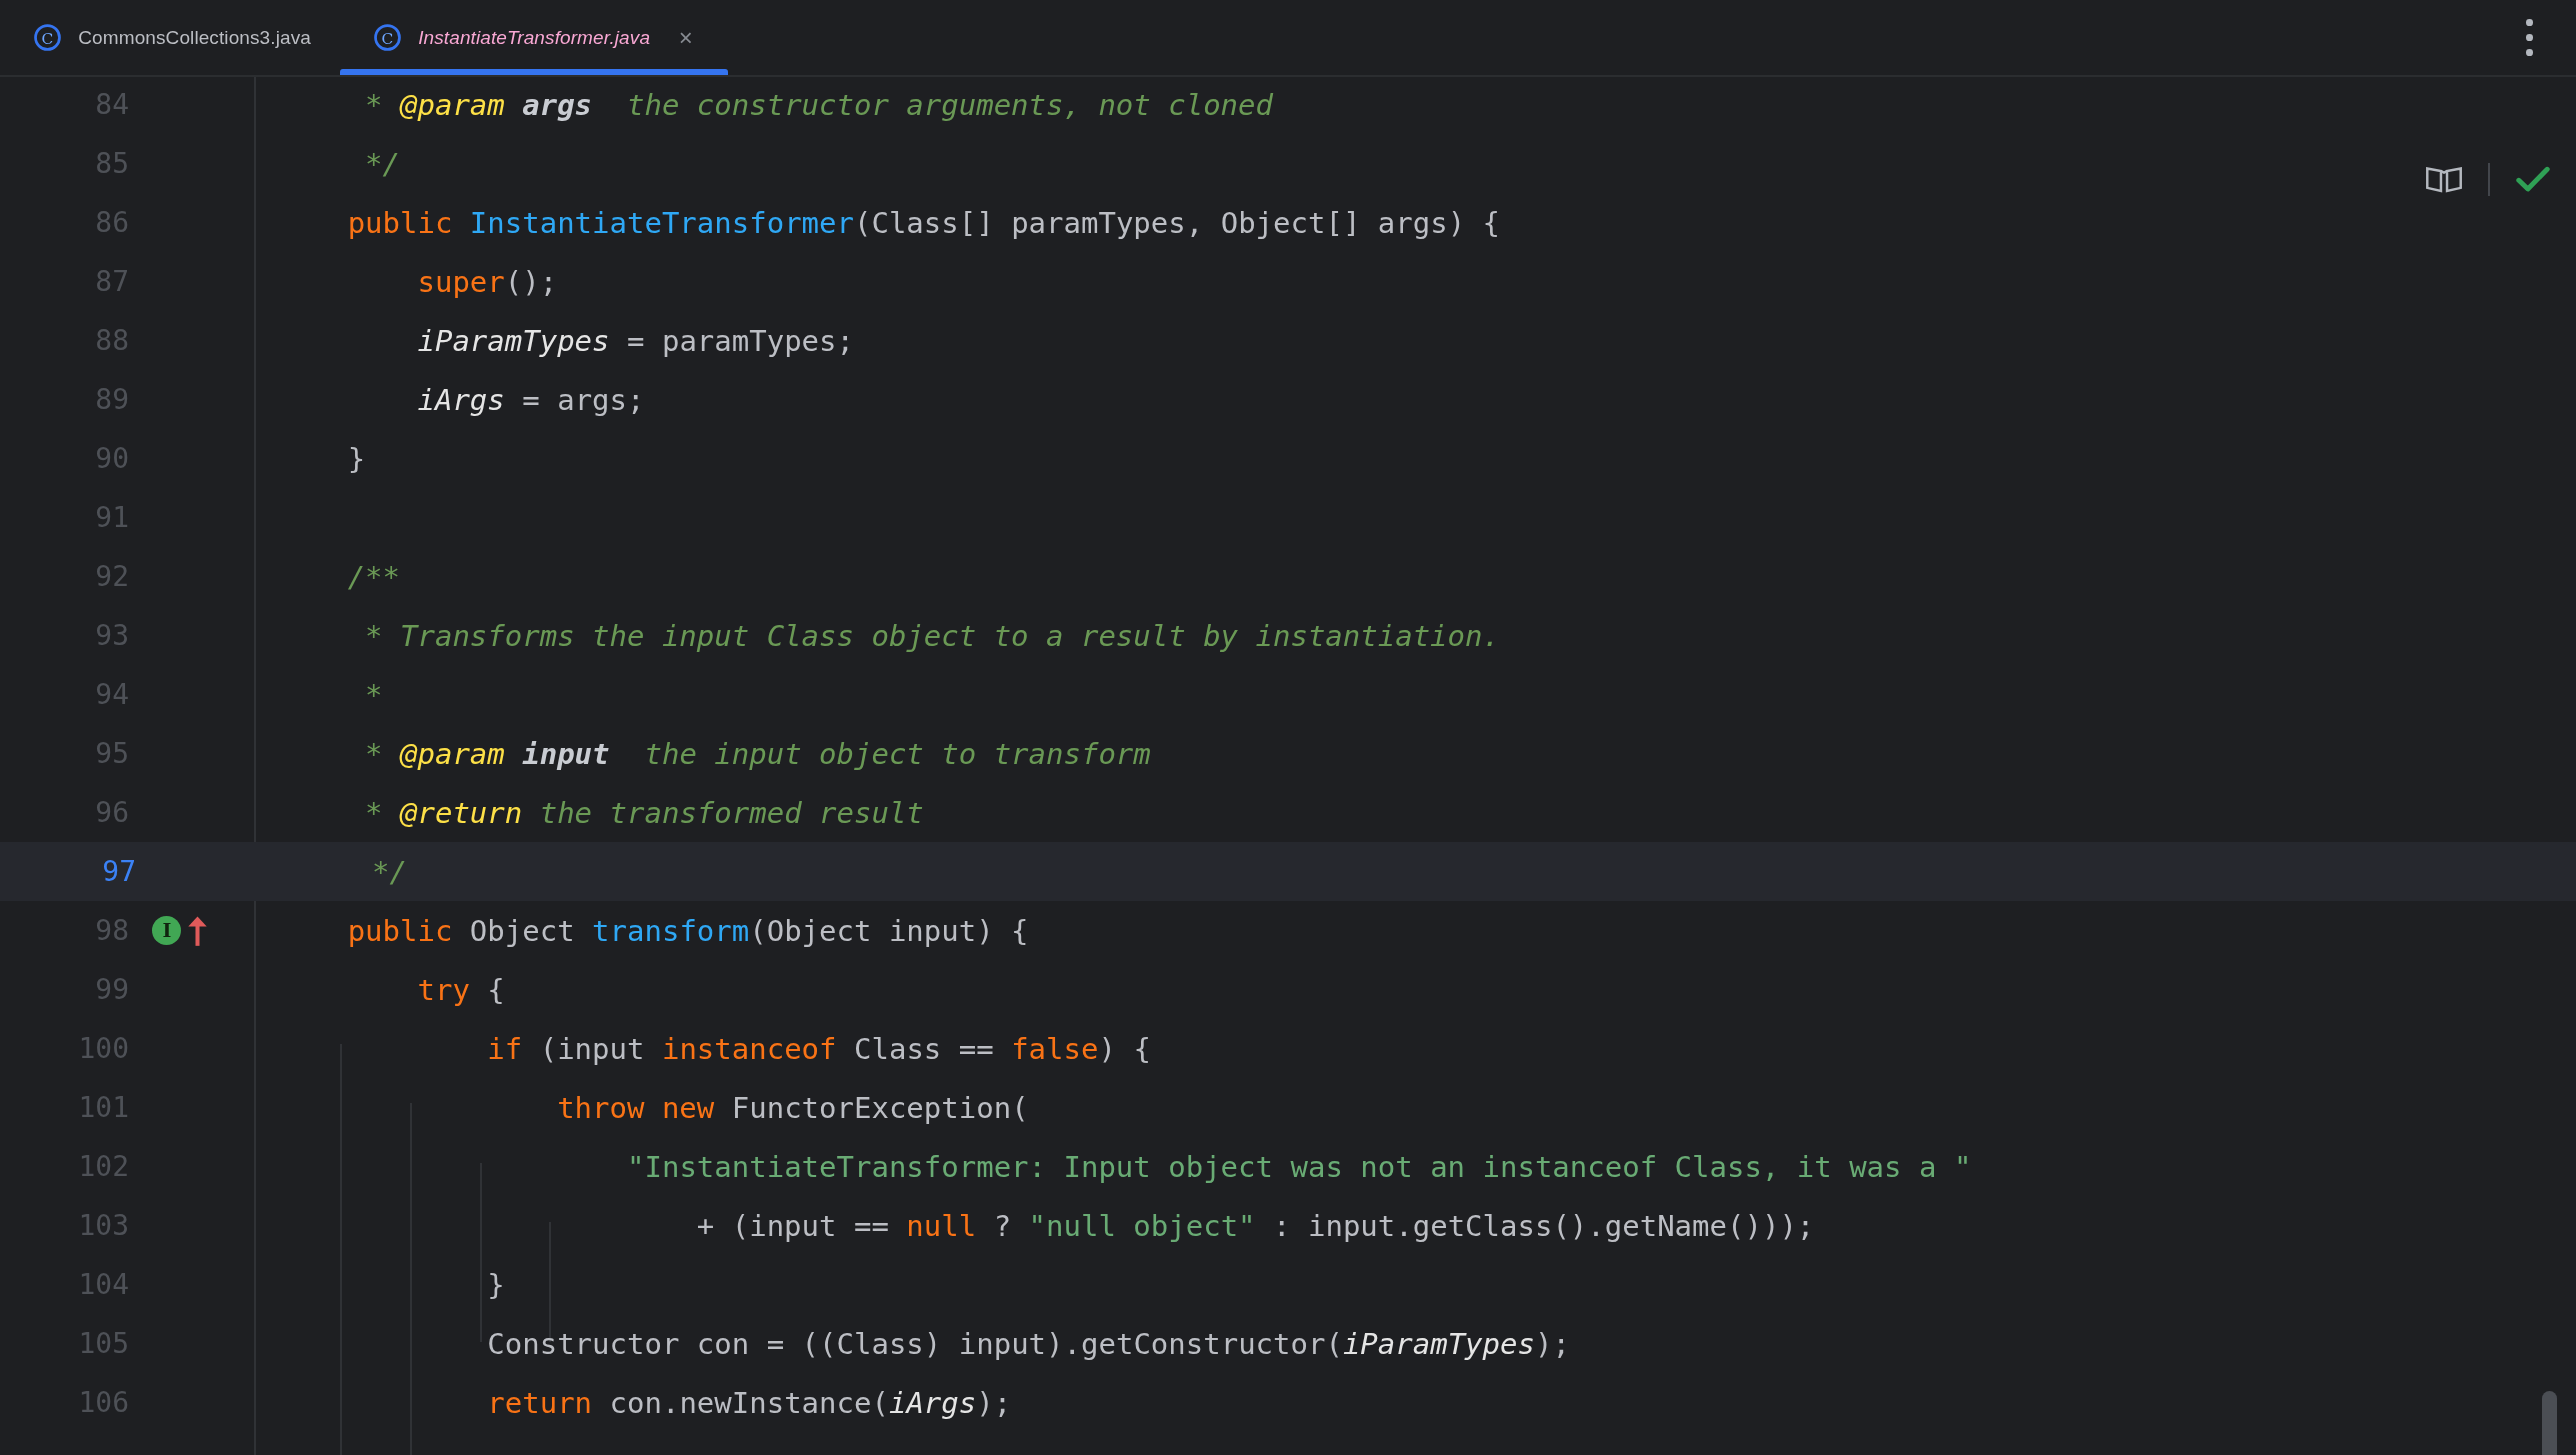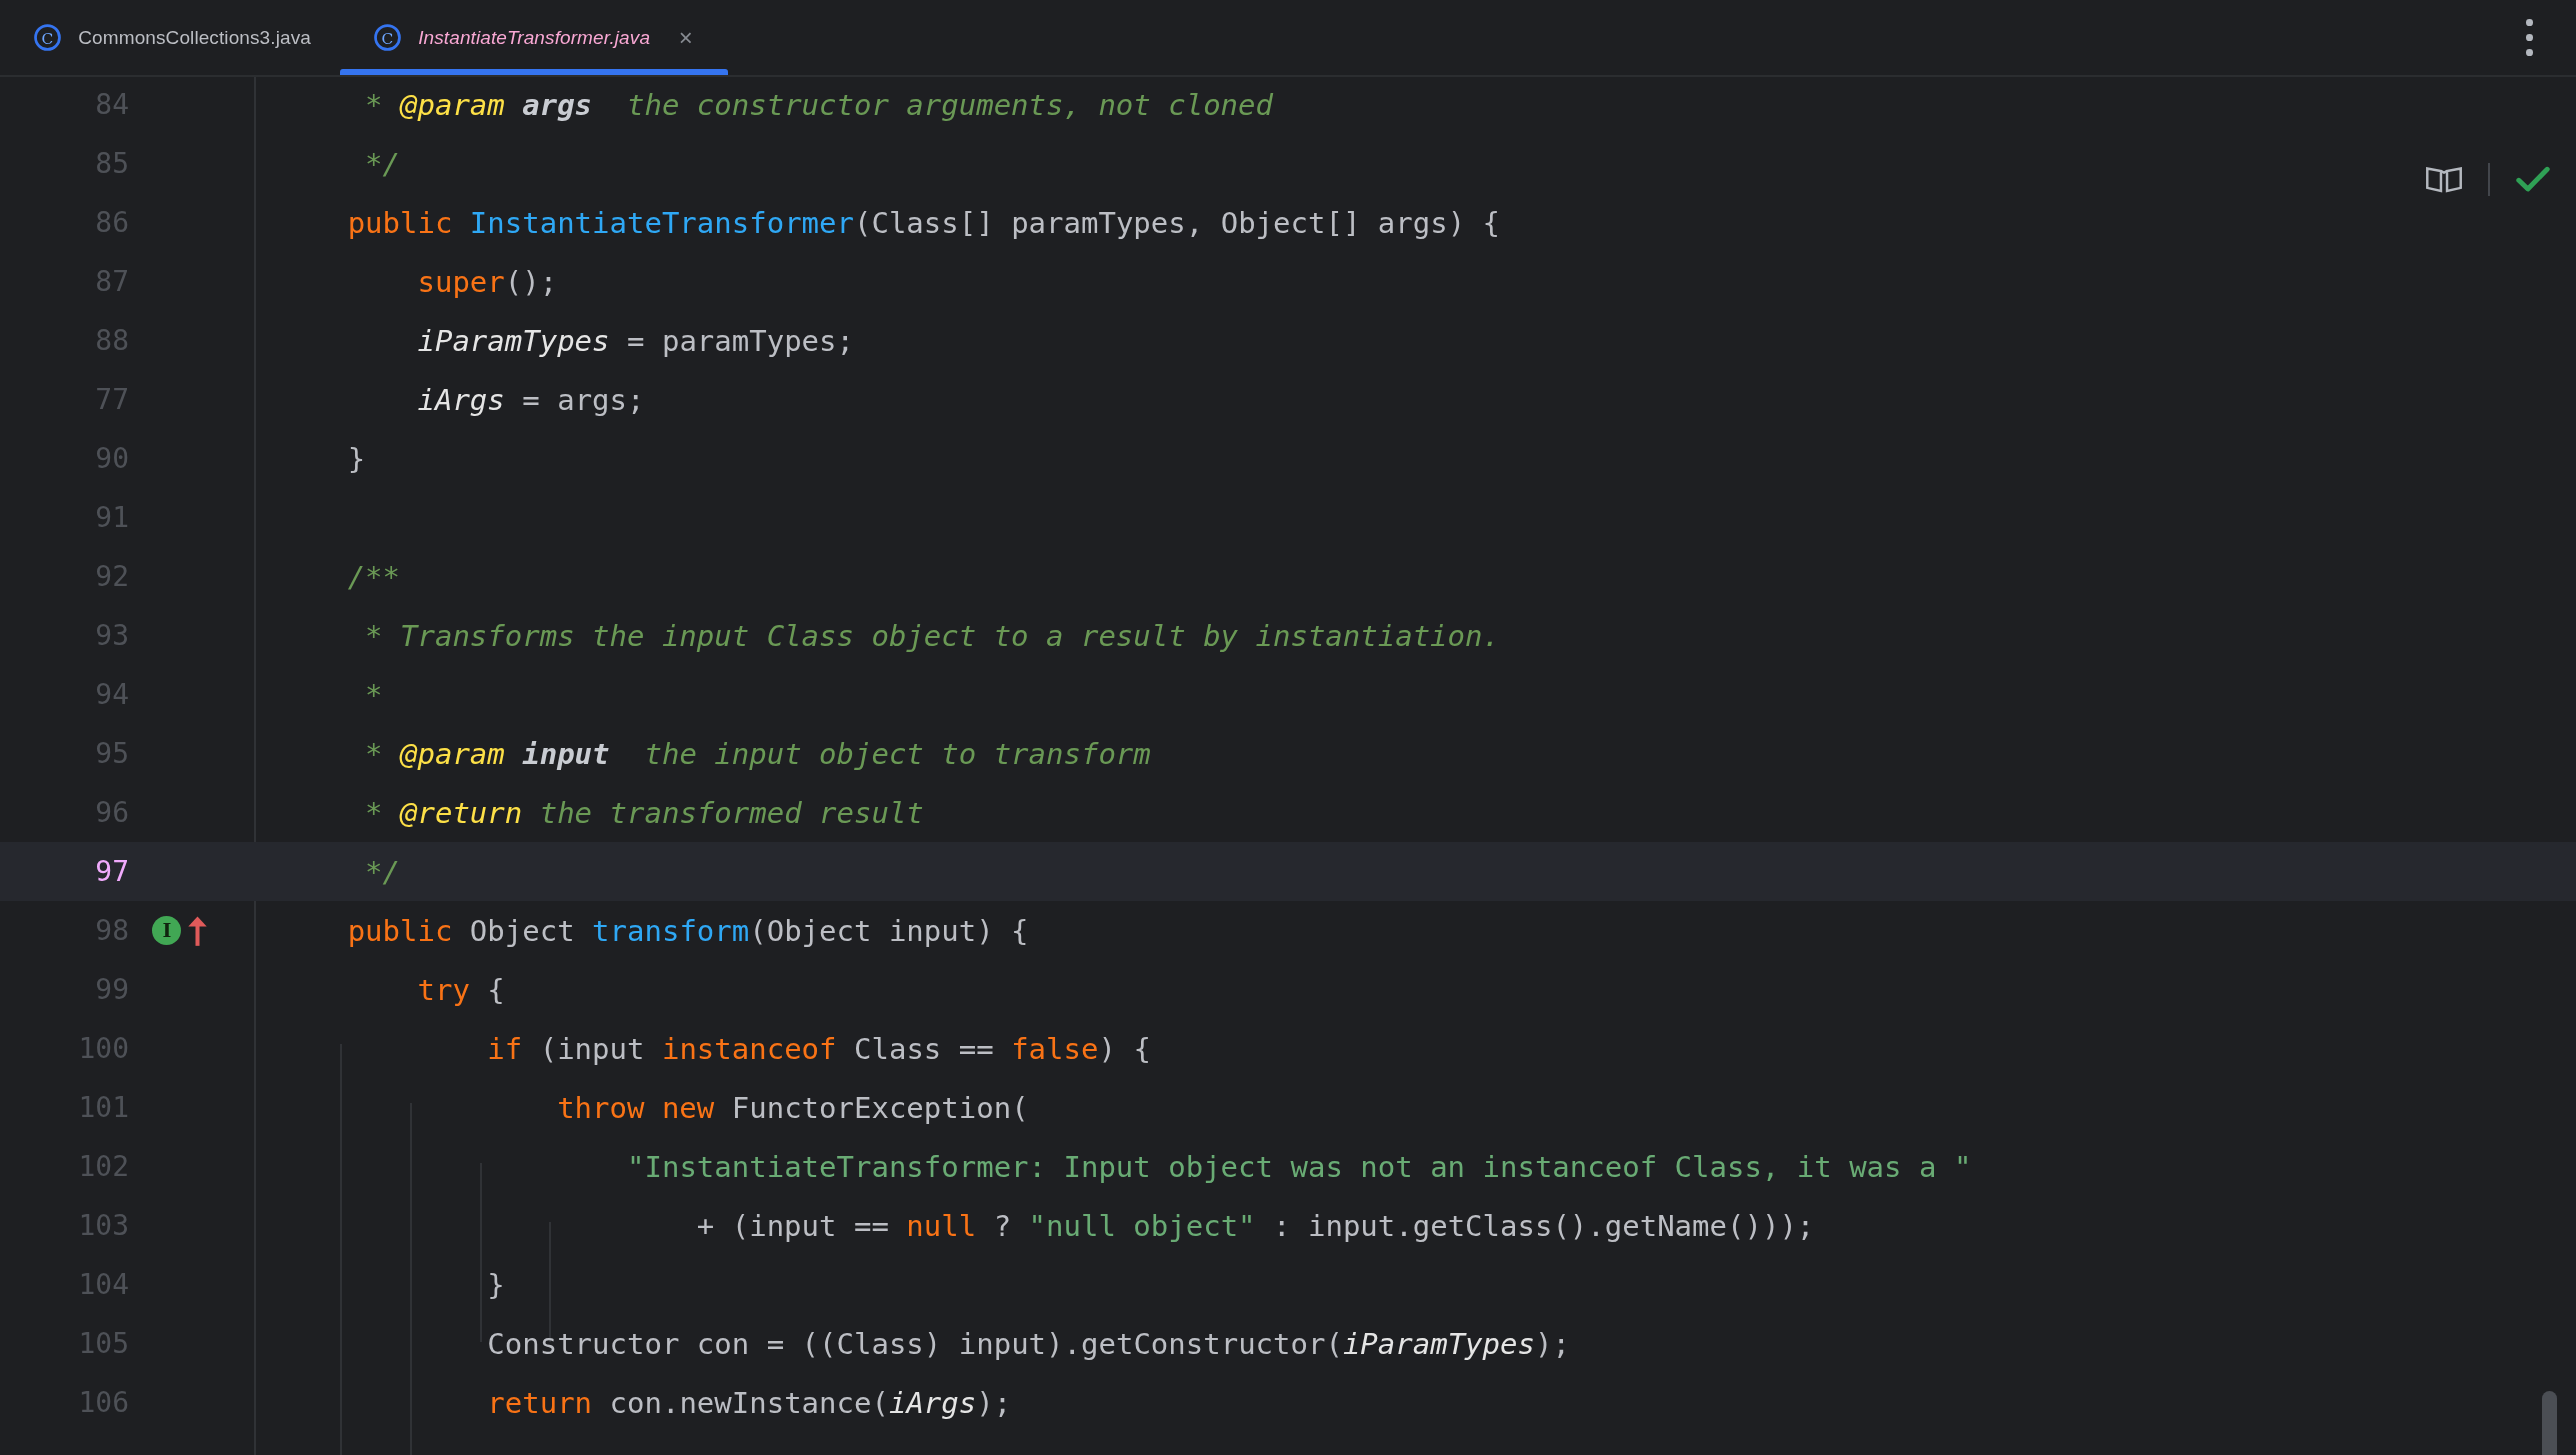--- a/index.html
+++ b/index.html
@@ -103,21 +103,21 @@
 
   .lnum{
     width:129px;
     flex:0 0 129px;
     text-align:right;
     color:#4E5157;
     font-family:"DejaVu Sans Mono", monospace;
     font-size:28px;
     user-select:none;
   }
-  .line.caret .lnum{ color:#f0abfc; }
+  .line.caret .lnum{ color:#3b82f6;margin-left:7px; }
 
   .gmark{
     width:125px;
     flex:0 0 125px;
     display:flex;align-items:center;
     gap:4.8px;
     padding-left:13.4px;
   }
   .impl-badge{
     width:29px;height:29px;border-radius:50%;
@@ -246,21 +246,21 @@
     <span class="code">        <span class="kw">super</span>();</span>
   </div>
 
   <div class="line">
     <span class="lnum">88</span>
     <span class="gmark"></span>
     <span class="code">        <span class="fld">iParamTypes</span> = <span class="id">paramTypes</span>;</span>
   </div>
 
   <div class="line">
-    <span class="lnum">77</span>
+    <span class="lnum">89</span>
     <span class="gmark"></span>
     <span class="code">        <span class="fld">iArgs</span> = <span class="id">args</span>;</span>
   </div>
 
   <div class="line">
     <span class="lnum">90</span>
     <span class="gmark"></span>
     <span class="code">    }</span>
   </div>
 

